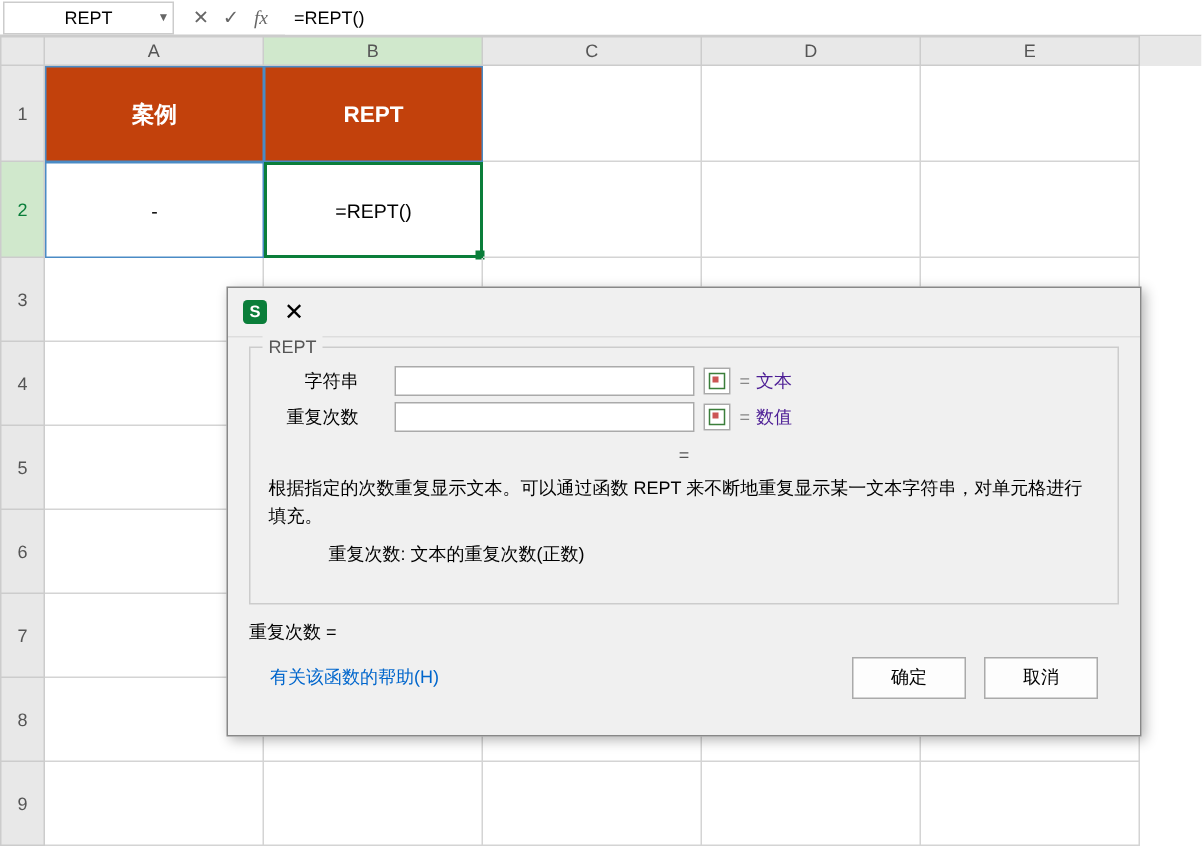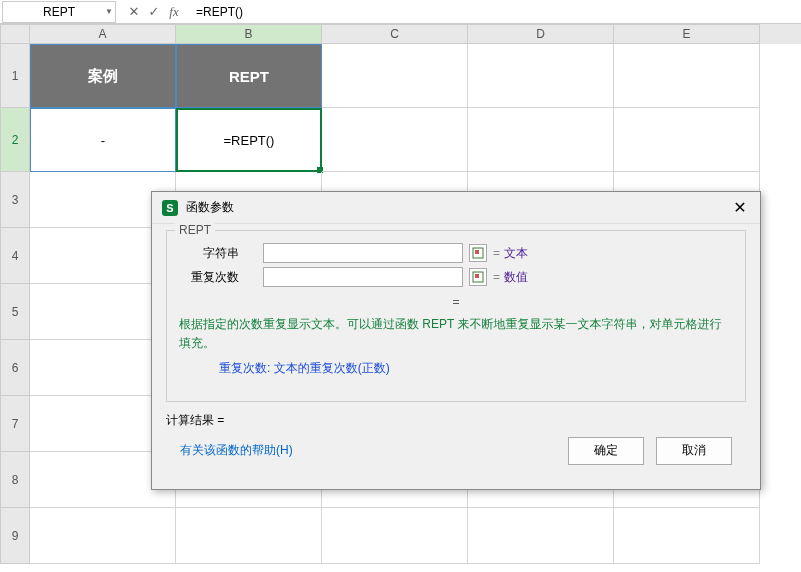--- a/index.html
+++ b/index.html
@@ -22,21 +22,21 @@
 
 .grid-row { display: flex; }
 .row-h { width: 30px; border: 1px solid #ccc; border-top: none; text-align: center; background: #e8e8e8; color: #555; display: flex; align-items: center; justify-content: center; }
 .row-h.active { background: #d0e8cc; color: #0a7e3a; }
 .cell { border: 1px solid #d4d4d4; border-top: none; border-left: none; display: flex; align-items: center; justify-content: center; font-size: 13px; position: relative; }
 
 .r1 { height: 64px; }
 .r2 { height: 64px; }
 .rs { height: 56px; }
 
-.hdr-cell { background: #737373; color: #fff; font-weight: bold; font-size: 15px; border: 1px solid #4a8bc5; }
+.hdr-cell { background: #c2410c; color: #fff; font-weight: bold; font-size: 15px; border: 1px solid #4a8bc5; }
 .data-cell { background: #fff; border: 1px solid #4a8bc5; }
 .active-cell { border: 2px solid #0a7e3a !important; }
 .fill-handle { position: absolute; right: -3px; bottom: -3px; width: 6px; height: 6px; background: #0a7e3a; }
 
 .dialog { position: absolute; left: 151px; top: 191px; width: 610px; background: #f0f0f0; border: 1px solid #888; box-shadow: 2px 2px 8px rgba(0,0,0,0.3); font-size: 12px; }
 .dlg-title { display: flex; align-items: center; padding: 6px 10px; border-bottom: 1px solid #ddd; }
 .dlg-icon { width: 16px; height: 16px; background: #0a7e3a; border-radius: 3px; margin-right: 8px; display: flex; align-items: center; justify-content: center; color: #fff; font-size: 11px; font-weight: bold; }
 .dlg-title-text { flex: 1; }
 .dlg-close { width: 20px; text-align: center; font-size: 16px; cursor: pointer; }
 
@@ -46,22 +46,22 @@
 
 .param-row { display: flex; align-items: center; margin: 4px 0; }
 .param-label { width: 84px; text-align: right; padding-right: 24px; }
 .param-input { width: 200px; height: 20px; border: 1px solid #aaa; background: #fff; padding: 0 4px; }
 .param-ref { width: 18px; height: 18px; border: 1px solid #aaa; background: #fff; margin: 0 6px; display: flex; align-items: center; justify-content: center; cursor: pointer; }
 .ref-icon { width: 12px; height: 12px; }
 .param-eq { color: #888; margin-right: 4px; }
 .param-hint { color: #4c1d95; }
 
 .result-eq { text-align: center; color: #555; margin: 8px 0 6px; }
-.desc { color: #15803d; line-height: 1.6; margin: 6px 0; }
-.desc-sub { padding-left: 40px; color: #1d4ed8; }
+.desc { color: #000000; line-height: 1.6; margin: 6px 0; }
+.desc-sub { padding-left: 40px; color: #000000; }
 
 .calc-result { margin: 10px 0 8px; }
 .help-link { color: #0066cc; cursor: pointer; }
 
 .dlg-footer { display: flex; justify-content: space-between; align-items: center; padding: 0 14px 14px; }
 .btn-group { display: flex; gap: 12px; }
 .dlg-btn { width: 76px; height: 28px; border: 1px solid #aaa; background: #fdfdfd; cursor: pointer; font-size: 12px; }
 </style>
 </head>
 <body>
@@ -164,21 +164,20 @@
       <div class="cell col-B"></div>
       <div class="cell col-C"></div>
       <div class="cell col-D"></div>
       <div class="cell col-E"></div>
     </div>
 </div>
 
 <div class="dialog">
   <div class="dlg-title">
     <div class="dlg-icon">S</div>
-    <div class="dlg-title-text">函数参数</div>
     <div class="dlg-close">✕</div>
   </div>
   <div class="dlg-body">
     <div class="fieldset">
       <div class="fieldset-legend">REPT</div>
 
       <div class="param-row">
         <div class="param-label">字符串</div>
         <input class="param-input" value="" style="">
         <div class="param-ref">
@@ -202,21 +201,21 @@
         </div>
         <span class="param-eq">=</span>
         <span class="param-hint">数值</span>
       </div>
 
       <div class="result-eq">=</div>
       <div class="desc">根据指定的次数重复显示文本。可以通过函数 REPT 来不断地重复显示某一文本字符串，对单元格进行填充。</div>
       <div class="desc desc-sub">重复次数:  文本的重复次数(正数)</div>
     </div>
 
-    <div class="calc-result">计算结果 =</div>
+    <div class="calc-result">重复次数 =</div>
 
     <div class="dlg-footer">
       <a class="help-link">有关该函数的帮助(H)</a>
       <div class="btn-group">
         <button class="dlg-btn">确定</button>
         <button class="dlg-btn">取消</button>
       </div>
     </div>
   </div>
 </div>

